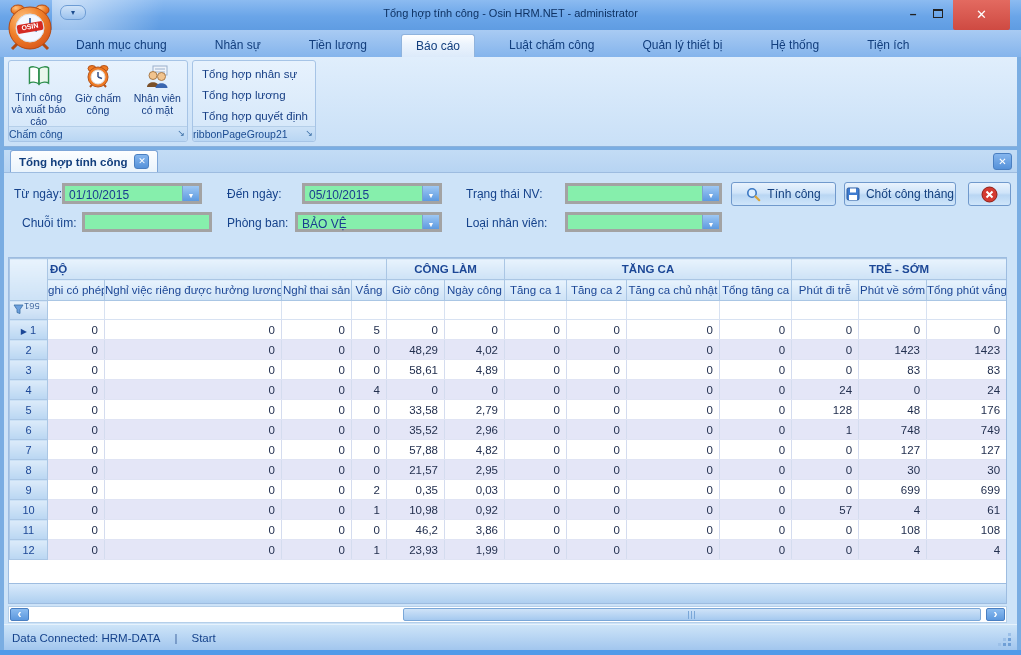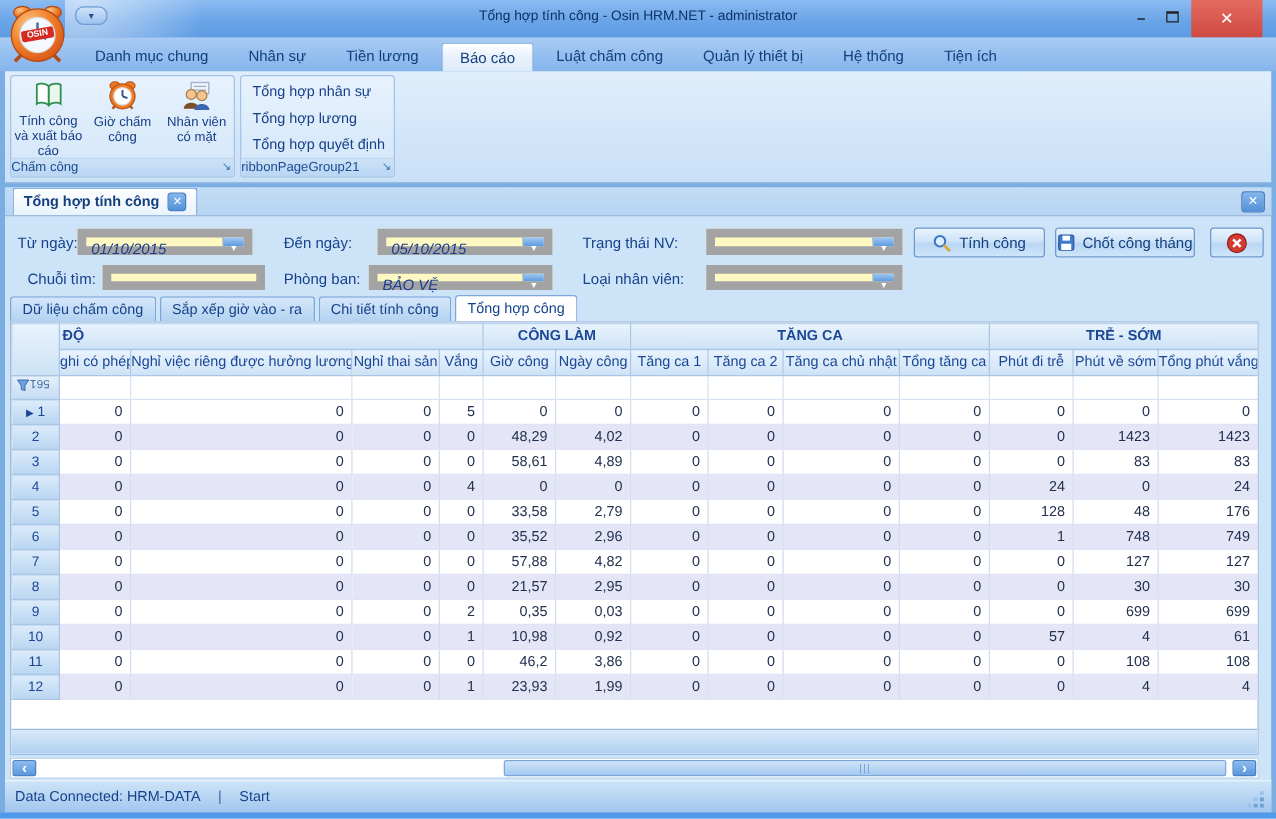--- a/index.html
+++ b/index.html
@@ -23,21 +23,21 @@
     background:linear-gradient(#e36a60,#ce4a42);color:#fff;font-size:13px;line-height:29px;
     text-align:center;border-radius:0 0 2px 2px;}
   .qat{position:absolute;left:60px;top:5px;width:26px;height:15px;
     background:linear-gradient(#cfe3f8,#9cc2ee);border:1px solid #6d9cd4;border-radius:7px;
     color:#1d4d8f;font-size:8px;text-align:center;line-height:13px;}
   .orb{position:absolute;left:4px;top:2px;width:52px;height:52px;z-index:20;}
 
   
   .ribbon-tabs{position:absolute;left:0;top:30px;right:0;height:27px;
     background:linear-gradient(#a9cbf3,#84b4ec);display:flex;align-items:flex-end;
-    padding-left:62px;gap:4px;}
+    padding-left:62px;gap:20px;}
   .rtab{height:23px;line-height:23px;padding:0 14px;font-size:12px;color:#123e7d;white-space:nowrap;}
   .rtab.sel{background:linear-gradient(#ffffff,#ecf4fd 40%,#dceafa);
     border:1px solid #8fb3dd;border-bottom:none;border-radius:3px 3px 0 0;}
 
   
   .ribbon-body{position:absolute;left:4px;right:4px;top:57px;height:90px;
     background:linear-gradient(#e0eefc,#c9e0f7);border-bottom:1px solid #8ab1dc;}
   .rgroup{position:absolute;top:3px;height:82px;border:1px solid #a6c4e6;border-radius:3px;
     background:linear-gradient(#e7f2fd,#d3e6f9);}
   #group1{left:4px;width:180px;}
@@ -62,21 +62,21 @@
     font-size:11.5px;font-weight:bold;color:#123e7d;}
   .tab-close{width:15px;height:15px;background:linear-gradient(#85b6ee,#5591d9);
     border:1px solid #4a7fc1;border-radius:3px;color:#fff;font-size:9px;line-height:13px;
     text-align:center;font-weight:bold;}
   .panel-close{position:absolute;right:5px;top:3px;width:19px;height:17px;
     background:linear-gradient(#85b6ee,#5591d9);border:1px solid #4a7fc1;border-radius:3px;
     color:#fff;font-size:10px;text-align:center;line-height:15px;font-weight:bold;}
 
   
   .flabel{position:absolute;font-size:12px;color:#15428b;white-space:nowrap;}
-  .combo,.tinput{position:absolute;height:21px;background:#fef9c3;border:7px solid #a3a3a3;font-style:italic;}
+  .combo,.tinput{position:absolute;height:21px;background:#86efac;border:3px solid #a3a3a3;}
   .combo .val{position:absolute;left:4px;top:0;right:18px;line-height:19px;font-size:12px;
     color:#1b3c8f;overflow:hidden;white-space:nowrap;}
   .combo .dd{position:absolute;right:0;top:0;bottom:0;width:17px;
     background:linear-gradient(#9ec8f4,#5d9ae0);border-left:1px solid #7da2ce;
     color:#fff;font-size:7px;text-align:center;line-height:19px;}
   .btn{position:absolute;display:flex;align-items:center;justify-content:center;gap:6px;
     background:linear-gradient(#e9f3fd,#cfe4f9 45%,#b9d6f3 55%,#cfe5fa);
     border:1px solid #7099cc;border-radius:3px;font-size:12px;color:#14407f;}
 
   
@@ -287,26 +287,20 @@
     <div class="combo" style="left:291px;top:62px;width:147px;height:20px;">
       <span class="val">BẢO VỆ</span>
       <span class="dd">▼</span>
     </div>
     <div class="flabel" style="left:462px;top:66px;">Loại nhân viên:</div>
     <div class="combo" style="left:561px;top:62px;width:157px;height:20px;">
       <span class="val"></span>
       <span class="dd">▼</span>
     </div>
 
-    <div class="view-tabs" id="view-tabs">
-        <div class="vtab">Dữ liệu chấm công</div>
-        <div class="vtab">Sắp xếp giờ vào - ra</div>
-        <div class="vtab">Chi tiết tính công</div>
-        <div class="vtab sel">Tổng hợp công</div>
-      </div>
 
     <div class="grid">
       <table id="grid-table">
           <colgroup>
             <col style="width: 38px;">
             <col style="width: 57px;">
             <col style="width: 177px;">
             <col style="width: 70px;">
             <col style="width: 35px;">
             <col style="width: 58px;">

